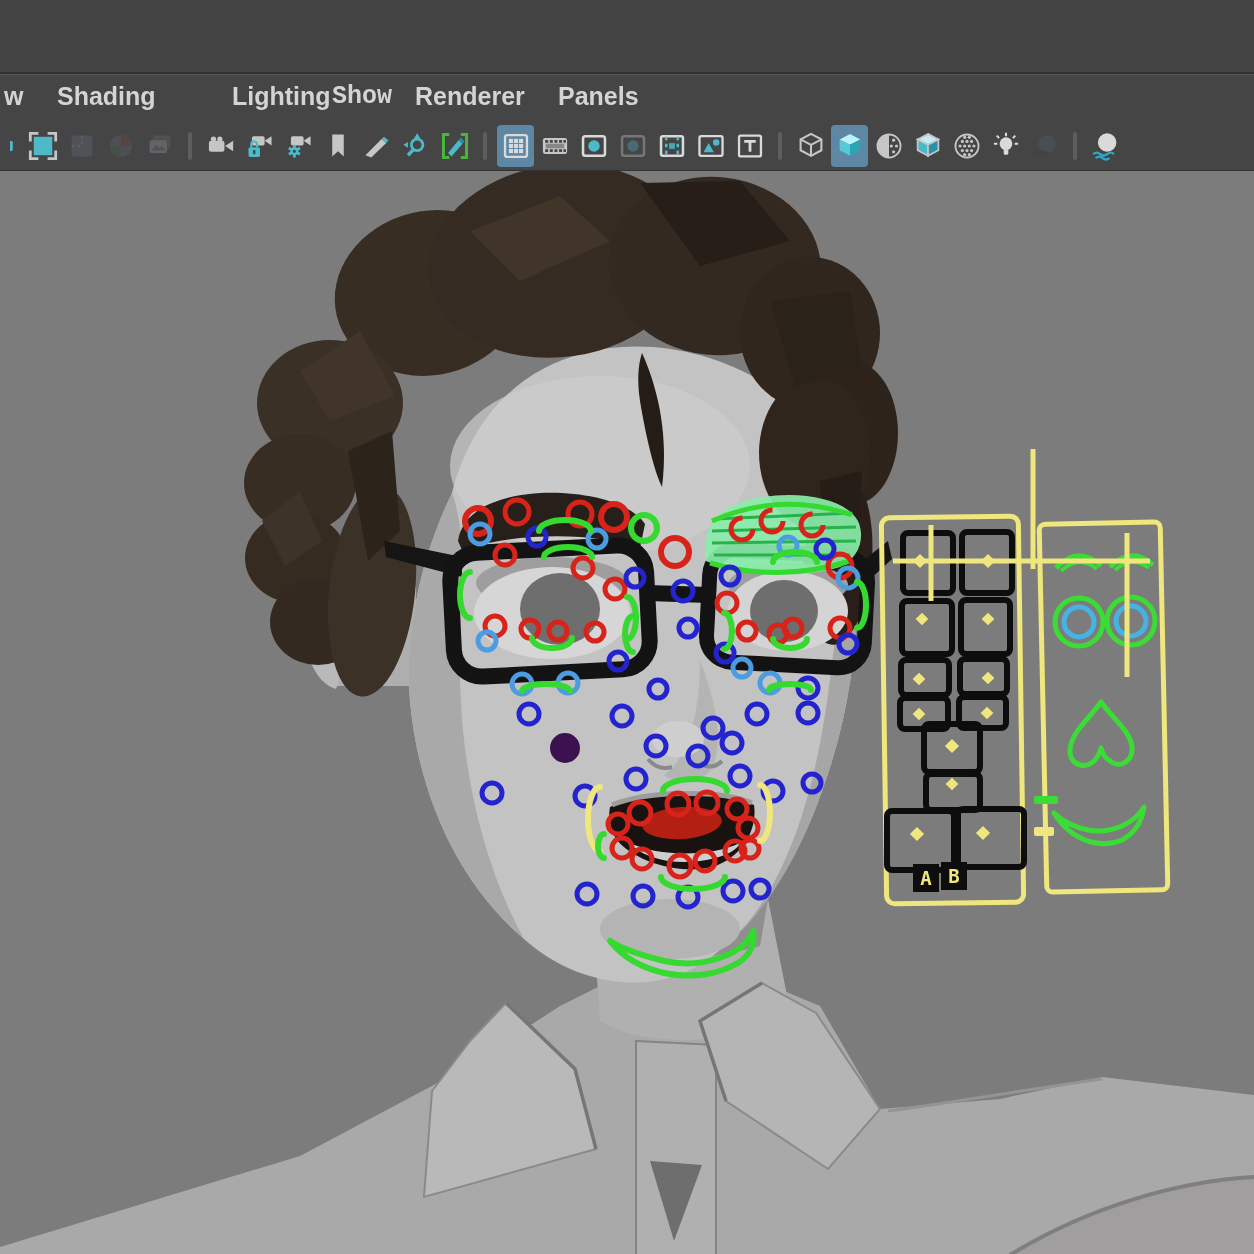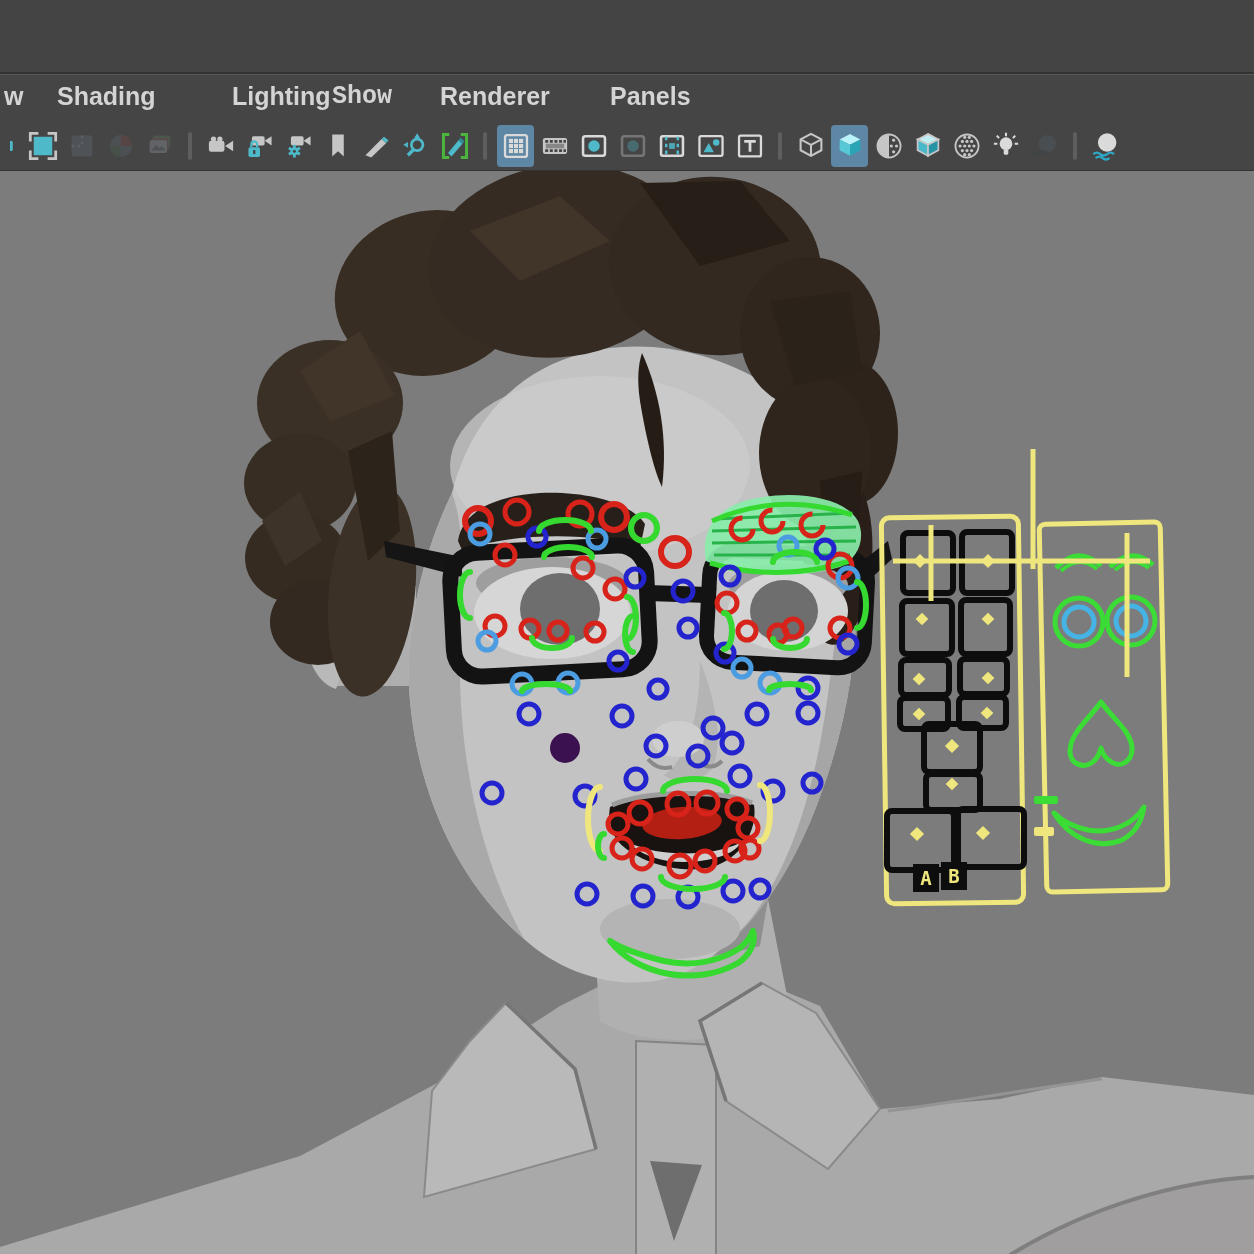--- a/index.html
+++ b/index.html
@@ -20,22 +20,22 @@
 </head>
 <body>
 
 <div class="topbar"></div>
 
 <nav class="menubar">
   <span class="mi" style="left: 4px;">w</span>
   <span class="mi" style="left: 57px; text-align: right;">Shading</span>
   <span class="mi" style="left: 190px; margin-left: 42px;">Lighting</span>
   <span class="mi" style="left: 332px; font-family: Liberation Mono, monospace;">Show</span>
-  <span class="mi" style="left: 440px;">Renderer</span>
-  <span class="mi" style="left: 610px;">Panels</span>
+  <span class="mi" style="left: 415px;">Renderer</span>
+  <span class="mi" style="left: 558px;">Panels</span>
 </nav>
 
 <div class="toolbar" id="toolbar">
     <div class="ticon" style="width: 12px;">
       <svg viewBox="0 0 26 26">
         <rect x="-7" y="2" width="13" height="22" rx="3" fill="#4db9c9"></rect>
       </svg>
     </div>
     <div class="ticon">
       <svg viewBox="0 0 26 26">

